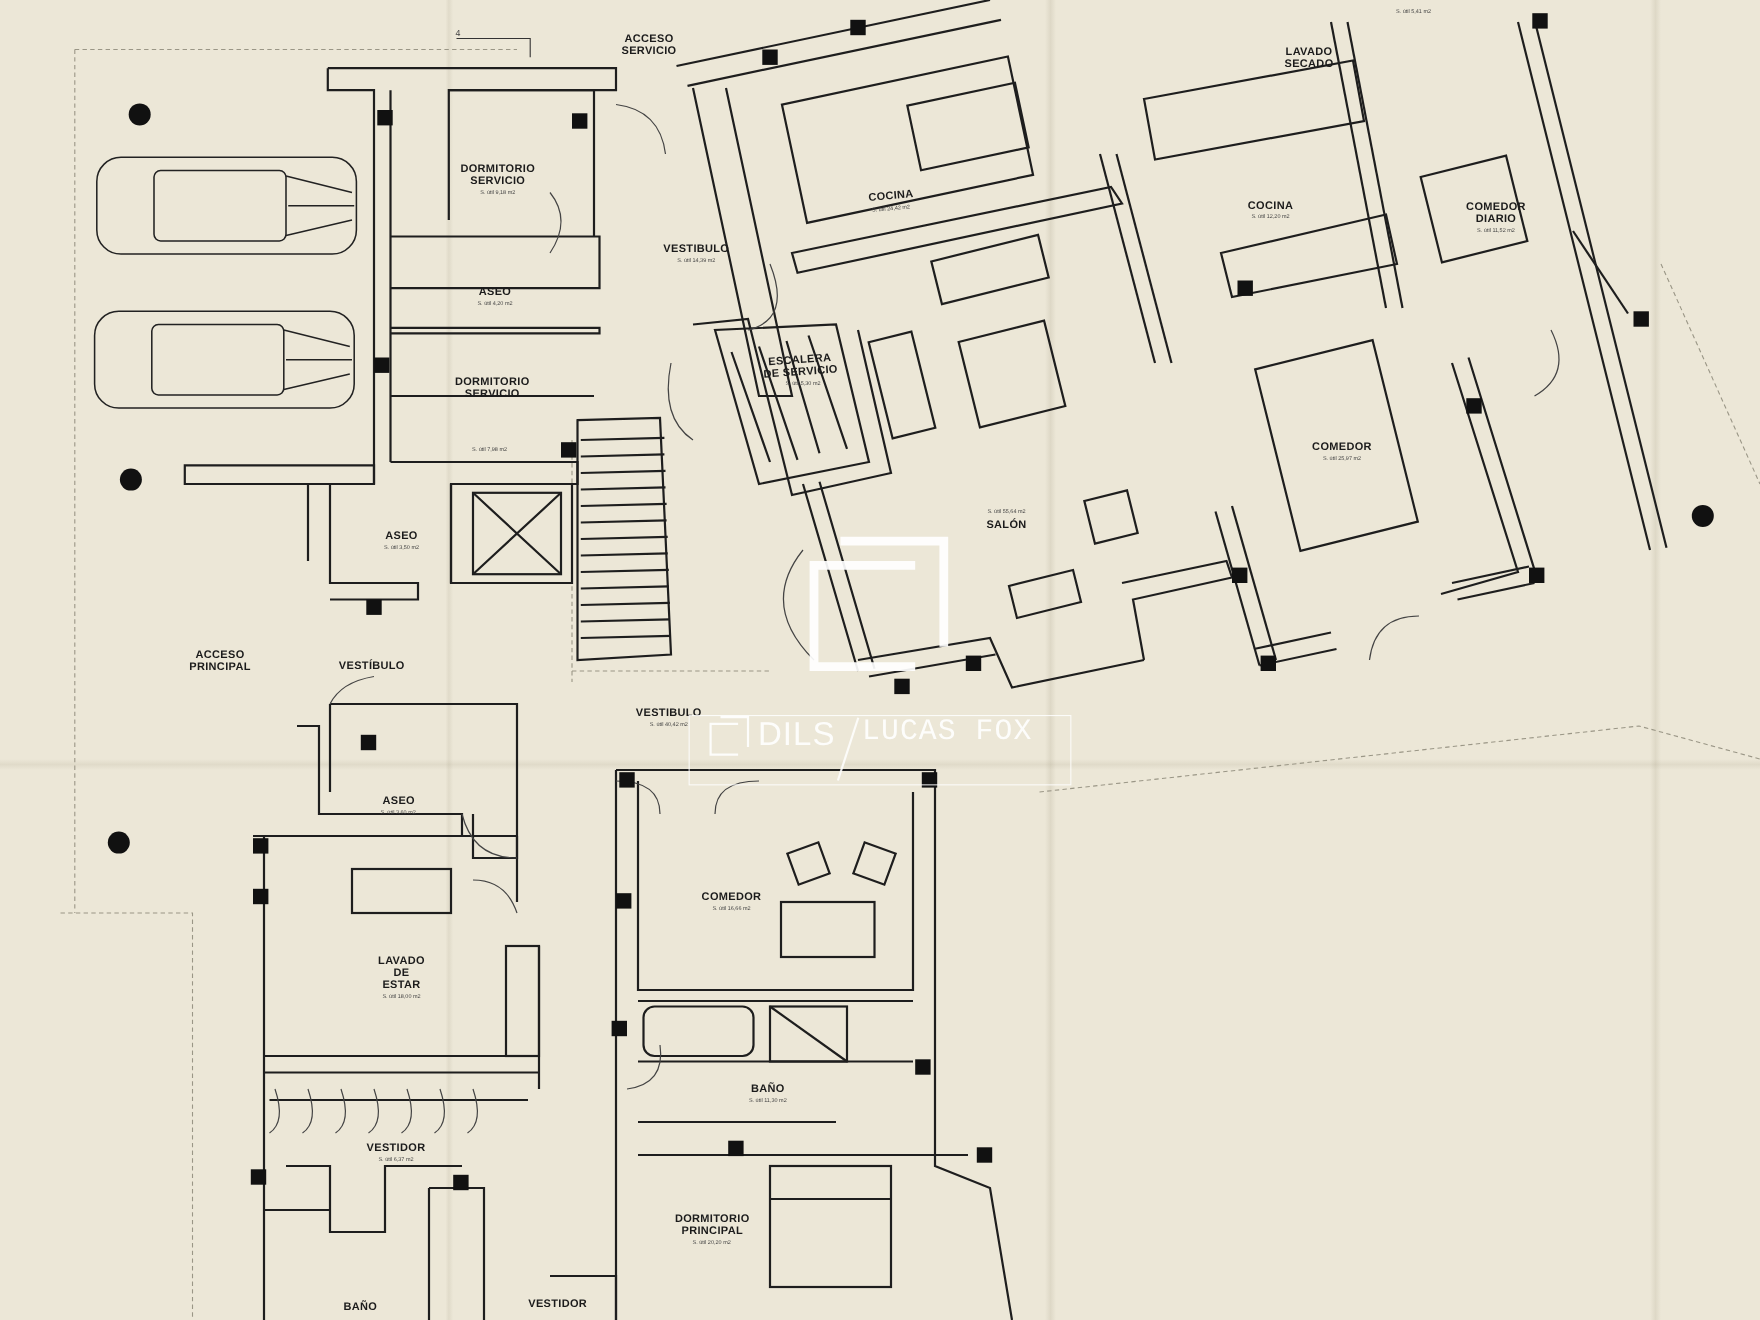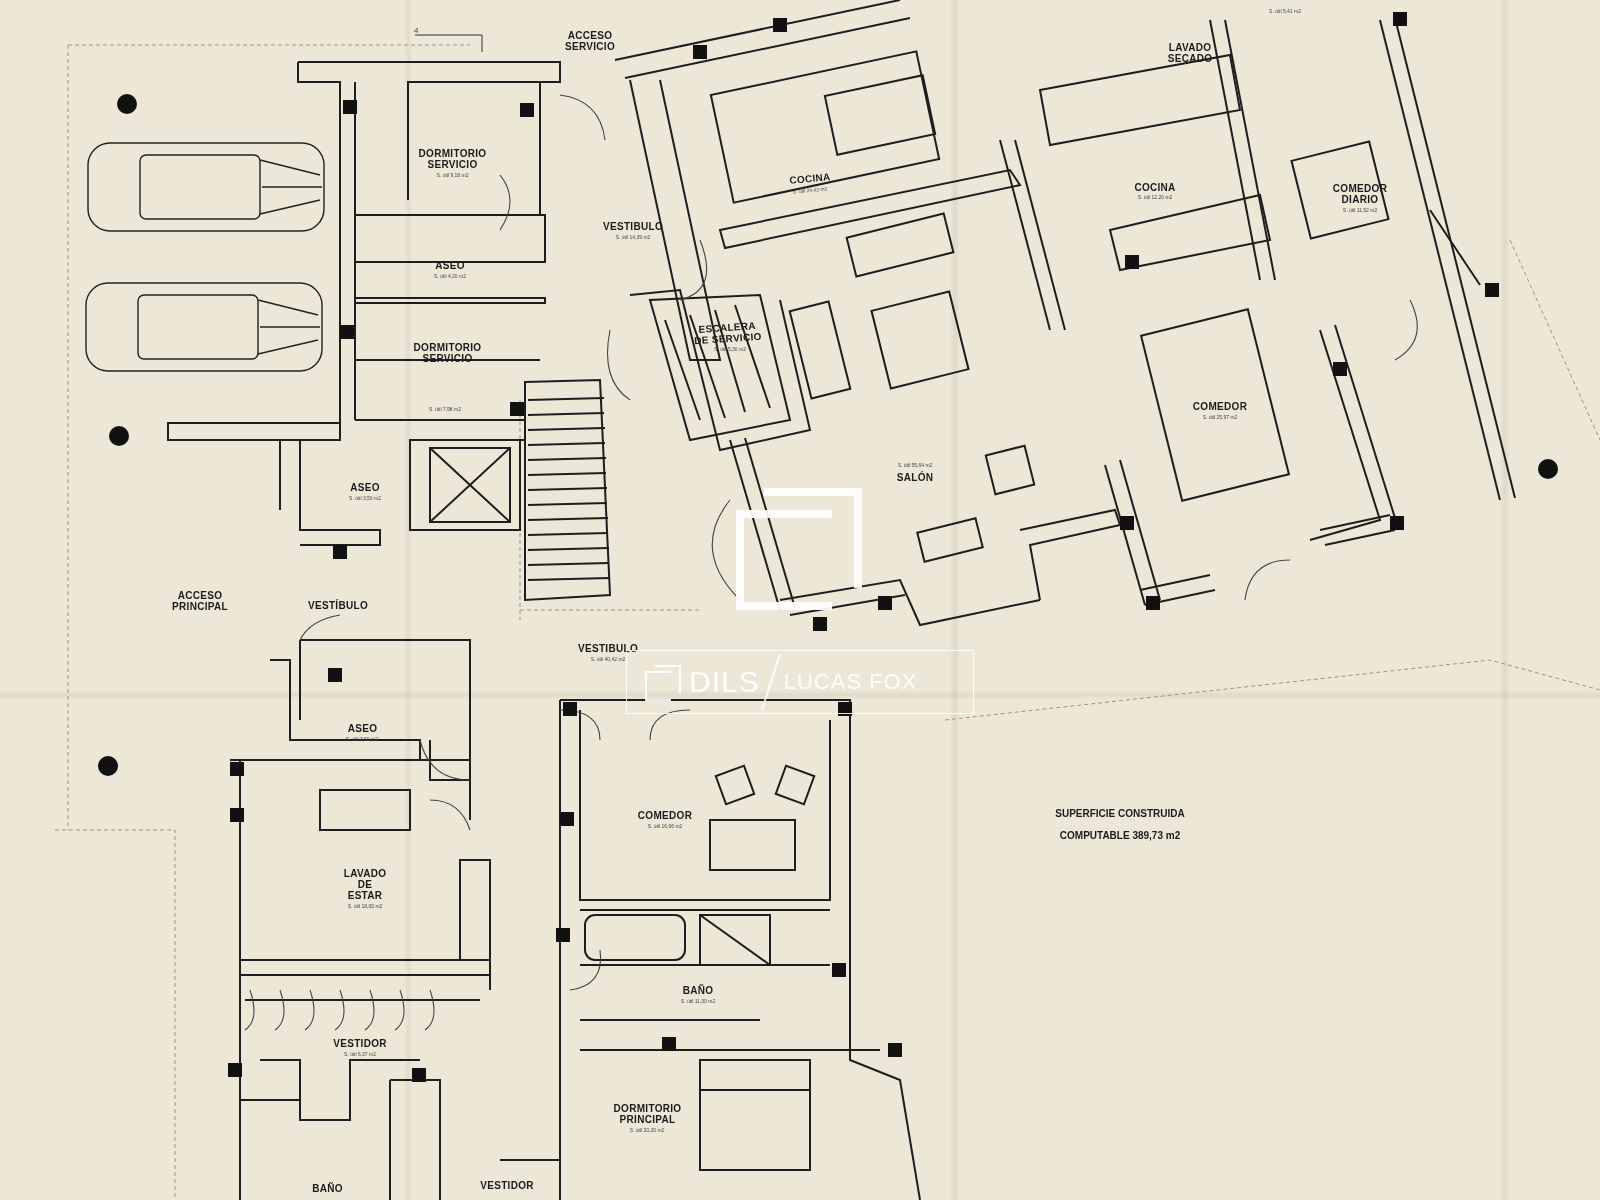--- a/index.html
+++ b/index.html
@@ -6,27 +6,27 @@
   body{width:1600px;height:1200px;overflow:hidden;background:#ece7d6;font-family:"DejaVu Sans",sans-serif;}
   .sheet{position:relative;width:1600px;height:1200px;background:
     linear-gradient(90deg, rgba(0,0,0,0) 0, rgba(0,0,0,0) 405px, rgba(120,110,80,.10) 408px, rgba(0,0,0,0) 412px, rgba(0,0,0,0) 950px, rgba(120,110,80,.12) 955px, rgba(0,0,0,0) 960px, rgba(0,0,0,0) 1500px, rgba(120,110,80,.12) 1505px, rgba(0,0,0,0) 1510px),
     linear-gradient(180deg, rgba(0,0,0,0) 0, rgba(0,0,0,0) 690px, rgba(120,110,80,.10) 695px, rgba(0,0,0,0) 700px),
     #ece7d7;}
   svg.plan{position:absolute;left:0;top:0;}
   .lbl{position:absolute;font-family:"Liberation Sans",sans-serif;font-weight:bold;font-size:10px;color:#1b1b1b;text-align:center;line-height:11px;letter-spacing:.3px;white-space:pre-line;}
   .sub{position:absolute;font-family:"Liberation Sans",sans-serif;font-size:5px;color:#444;text-align:center;white-space:nowrap;}
   .note{position:absolute;font-family:"Liberation Sans",sans-serif;font-weight:bold;font-size:10px;color:#1b1b1b;text-align:center;line-height:11px;white-space:pre-line;}
   .hole{position:absolute;width:20px;height:20px;border-radius:50%;background:#111;}
-  .wm-box{position:absolute;left:626px;top:650px;width:346px;height:62px;border:1.5px solid rgba(255,255,255,.85);display:flex;align-items:center;}
+  .wm-box{position:absolute;left:626px;top:650px;width:346px;height:62px;border:1.5px solid rgba(255,255,255,.85);display:flex;}
   .wm-logo{width:34px;height:34px;margin-left:18px;position:relative;}
   .wm-logo:before{content:"";position:absolute;left:0;top:6px;width:24px;height:26px;border-left:2px solid rgba(255,255,255,.9);border-bottom:2px solid rgba(255,255,255,.9);border-top:2px solid rgba(255,255,255,.9);}
   .wm-logo:after{content:"";position:absolute;left:10px;top:0;width:24px;height:26px;border-right:2px solid rgba(255,255,255,.9);border-top:2px solid rgba(255,255,255,.9);}
   .wm-dils{font-family:"Liberation Sans",sans-serif;font-size:30px;color:rgba(255,255,255,.9);margin-left:10px;letter-spacing:1px;}
   .wm-slash{width:2px;height:60px;background:rgba(255,255,255,.85);transform:rotate(18deg);margin:0 12px 0 10px;}
-  .wm-fox{font-family:Liberation Sans, sans-serif;font-size:22px;color:rgba(255,255,255,.9);letter-spacing:1px;}
+  .wm-fox{font-family:Liberation Mono, monospace;font-size:27px;color:rgba(255,255,255,.9);letter-spacing:1px;}
   .big-logo{position:absolute;left:736px;top:488px;width:126px;height:126px;}
   .big-logo .a{position:absolute;left:0;top:22px;width:96px;height:100px;border-left:8px solid rgba(255,255,255,.92);border-bottom:8px solid rgba(255,255,255,.92);border-top:8px solid rgba(255,255,255,.92);box-sizing:border-box;}
   .big-logo .b{position:absolute;left:28px;top:0;width:98px;height:100px;border-right:8px solid rgba(255,255,255,.92);border-top:8px solid rgba(255,255,255,.92);box-sizing:border-box;}
 </style>
 </head>
 <body>
 
 <div class="sheet">
 
 <svg class="plan" width="1600" height="1200" viewBox="0 0 1600 1200">
@@ -258,24 +258,20 @@
 <div class="lbl" style="left:320px;top:1038px;width:80px;">VESTIDOR</div>
 <div class="sub" style="left:325px;top:1051px;width:70px;">S. útil 6,37 m2</div>
 
 <div class="lbl" style="left:600px;top:1103px;width:95px;">DORMITORIO
 PRINCIPAL</div>
 <div class="sub" style="left:612px;top:1127px;width:70px;">S. útil 20,20 m2</div>
 
 <div class="lbl" style="left:300px;top:1183px;width:55px;">BAÑO</div>
 <div class="lbl" style="left:467px;top:1180px;width:80px;">VESTIDOR</div>
 
-<div class="note" style="left:1030px;top:797px;width:180px;">
-  <div>SUPERFICIE CONSTRUIDA</div>
-  <div>COMPUTABLE 389,73 m2</div>
-</div>
 
 <div class="big-logo">
       <div class="a"></div>
       <div class="b"></div>
     </div>
 <div class="wm-box">
   <div class="wm-logo"></div>
   <span class="wm-dils">DILS</span>
   <div class="wm-slash"></div>
   <span class="wm-fox">LUCAS FOX</span>

